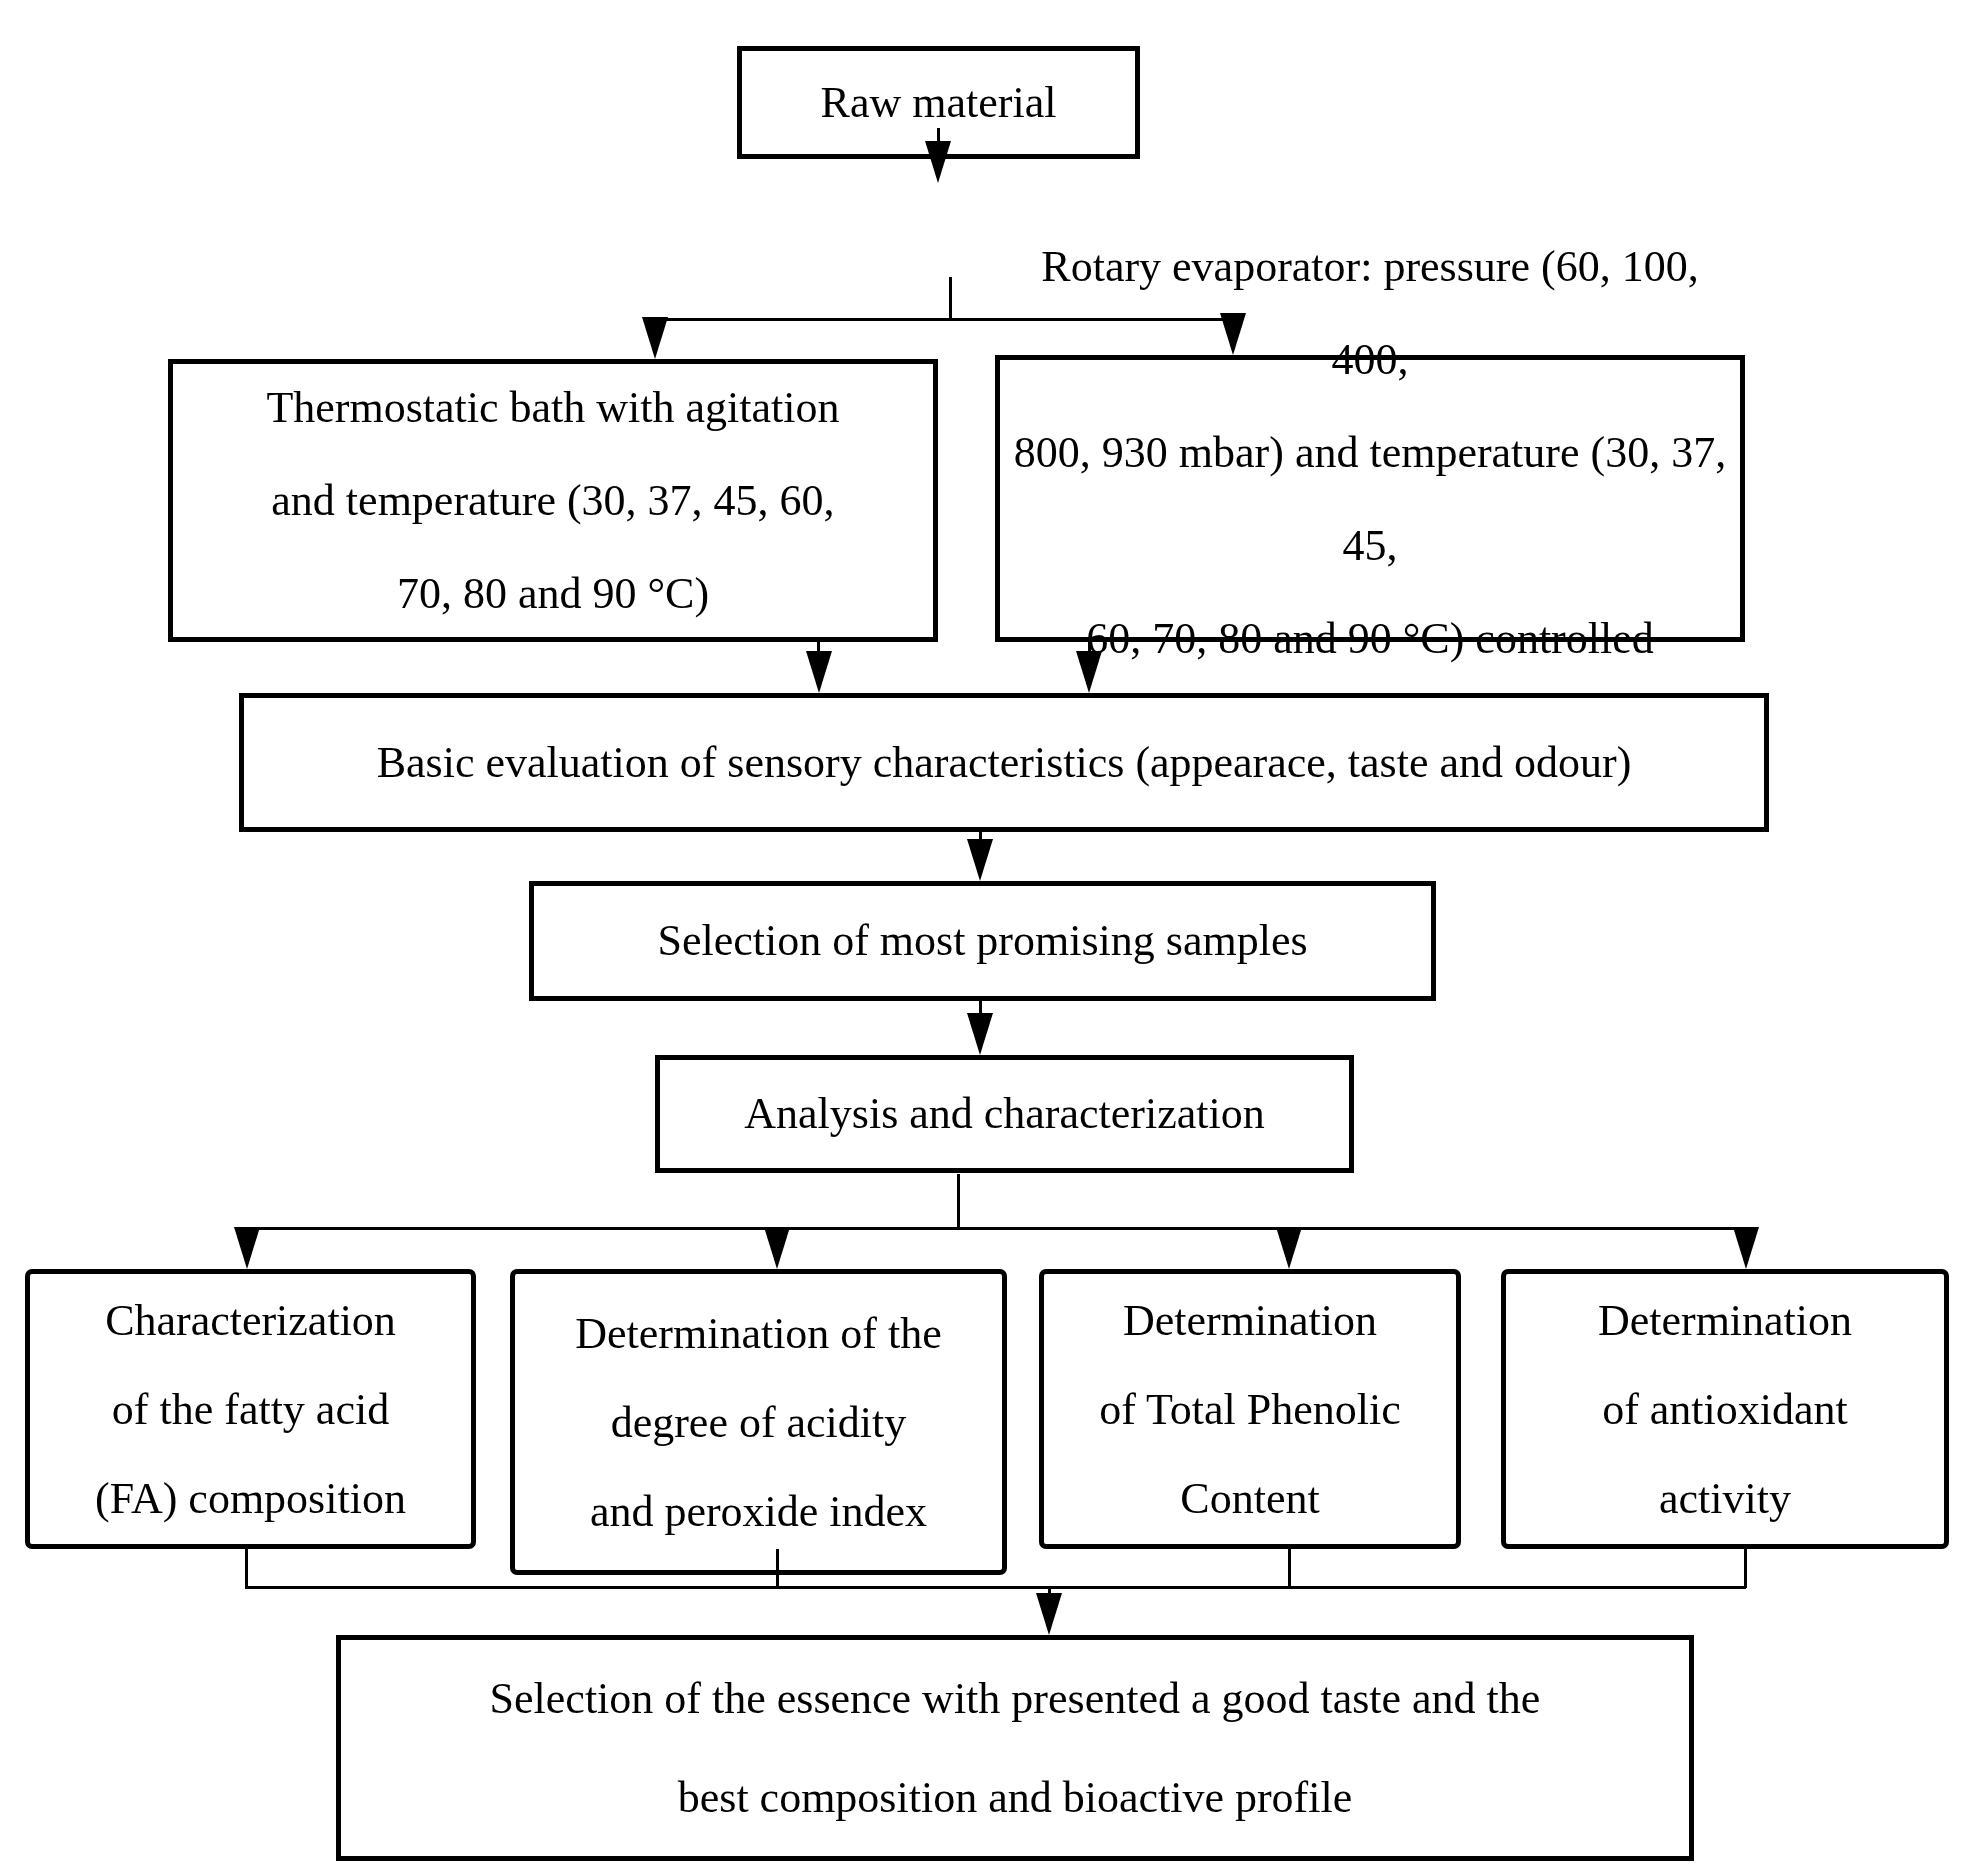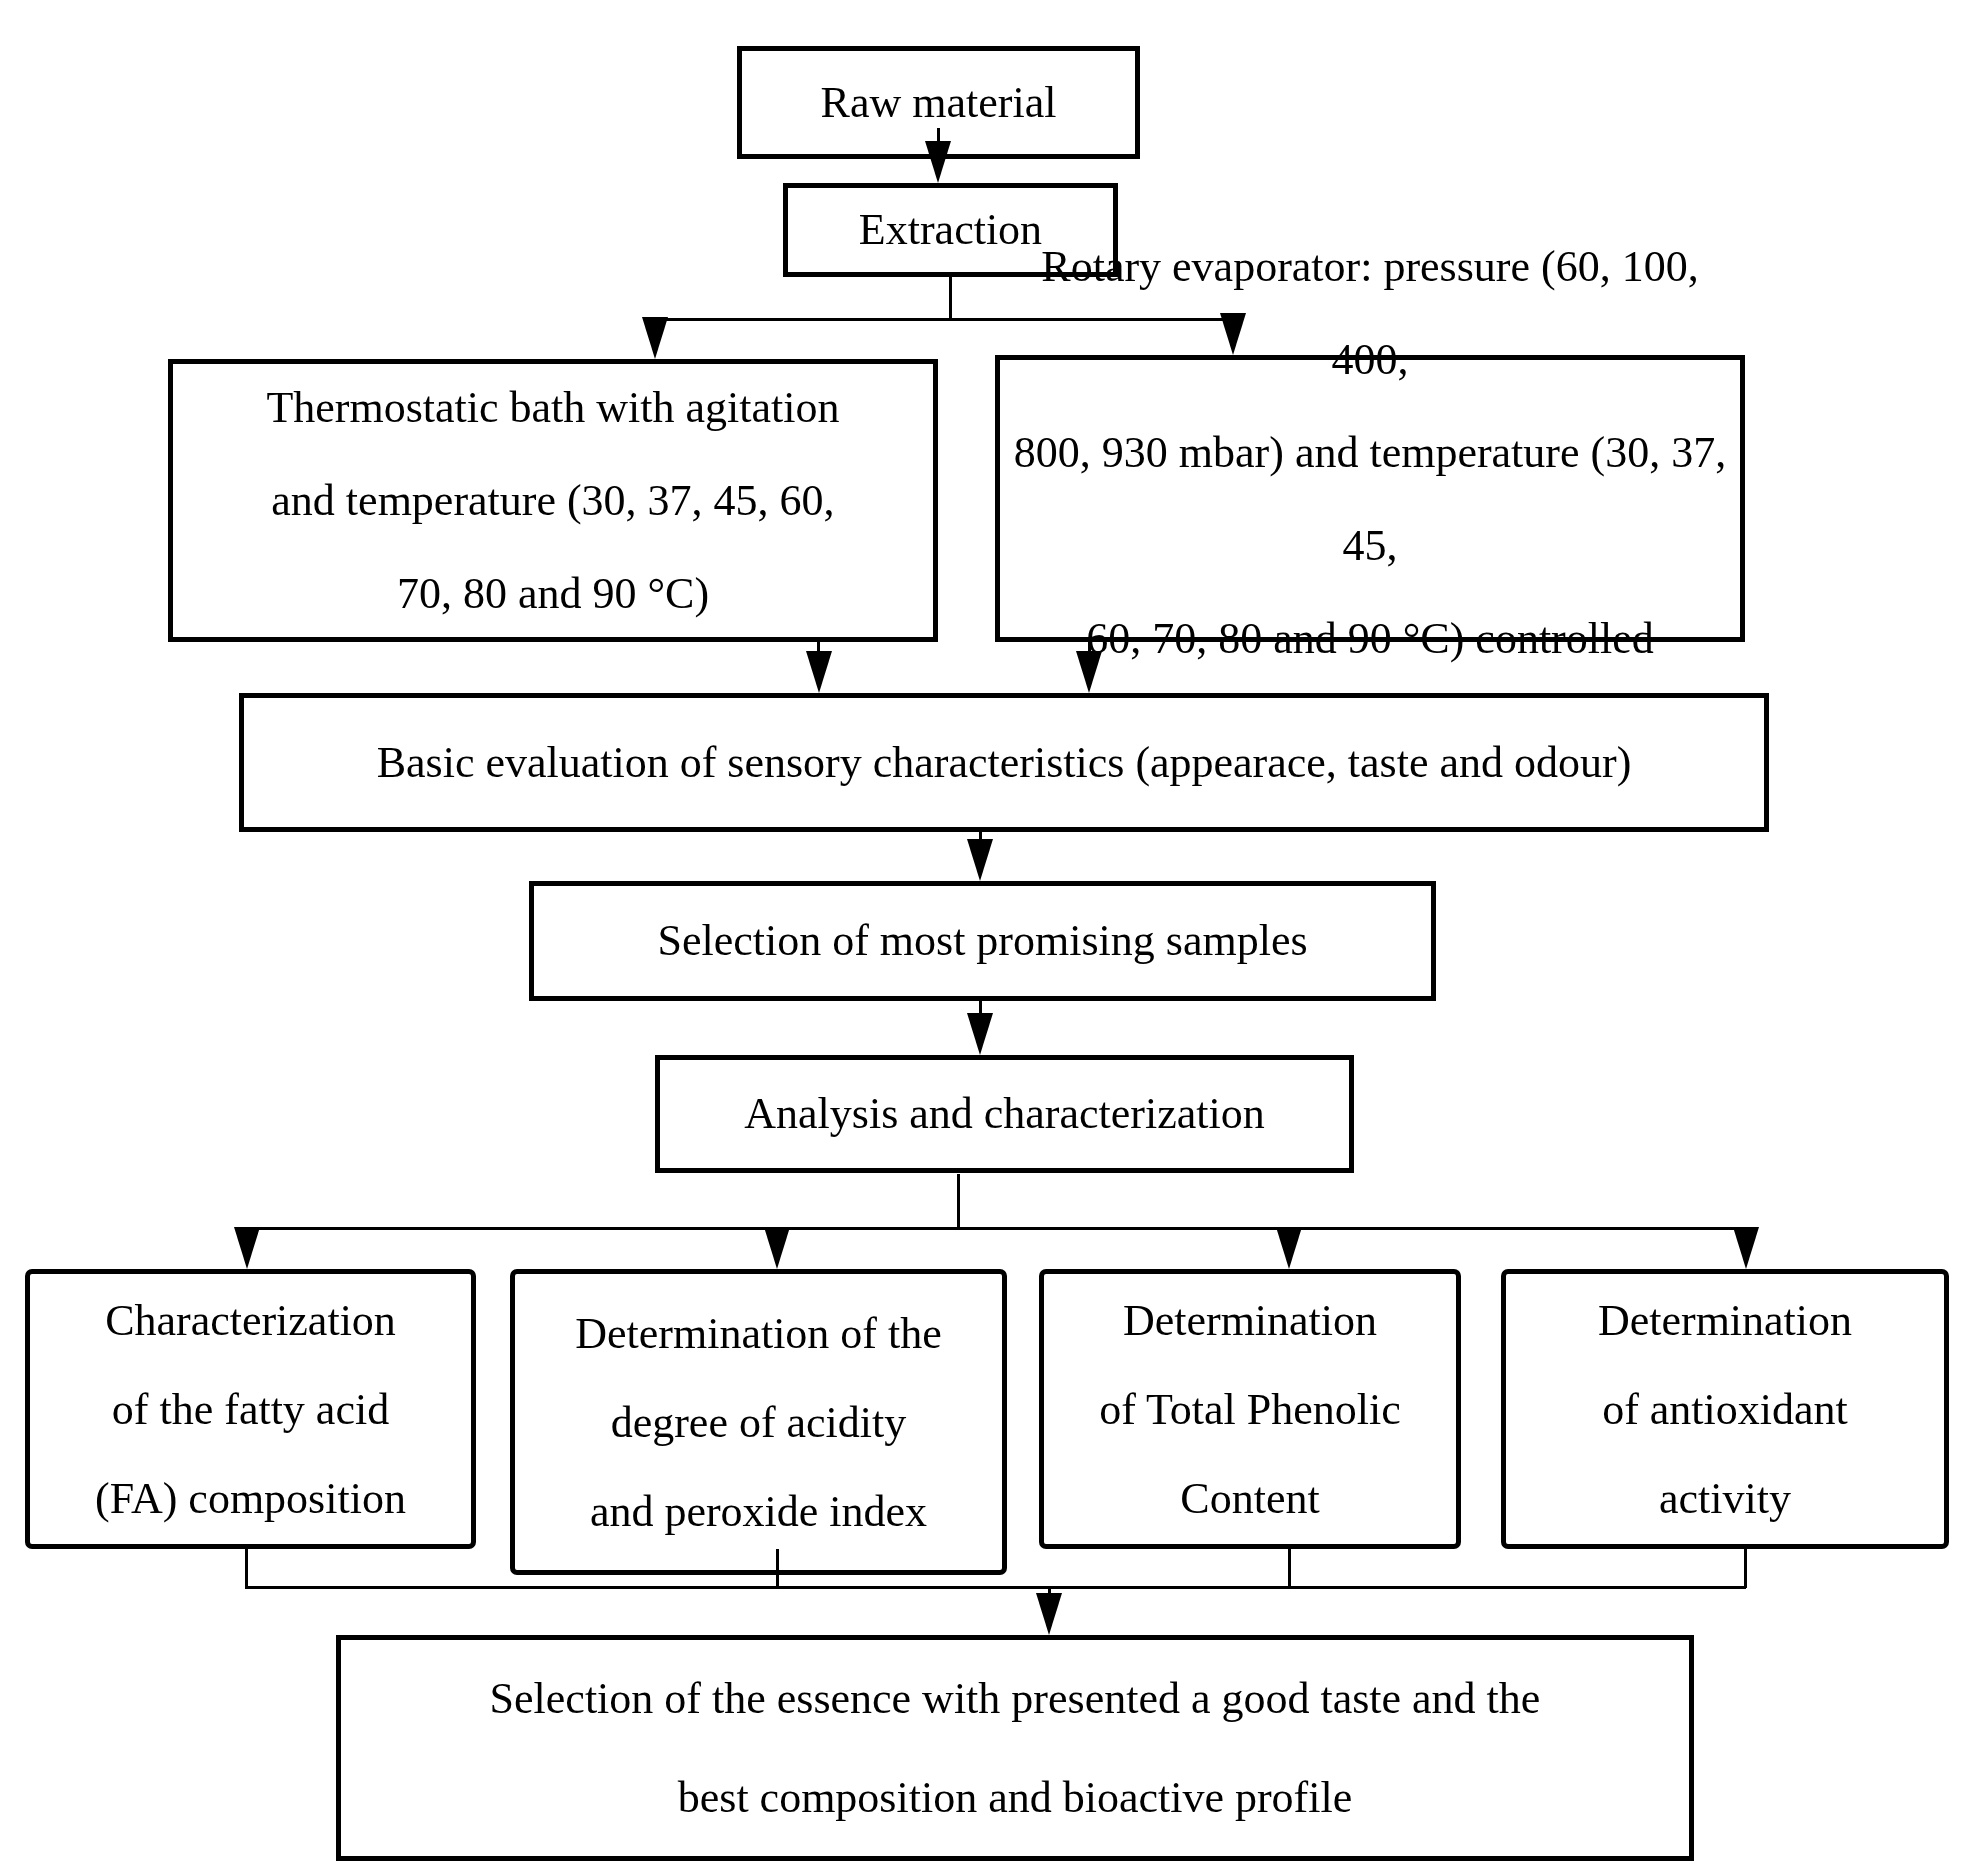--- a/index.html
+++ b/index.html
@@ -53,21 +53,20 @@
 </head>
 <body>
 
 <div class="canvas">
 
   <div class="node" style="left:737px; top:15.4px; width:403px; height:113px;margin-top:31px;">Raw material</div>
 
   <div class="vline" style="left:937px; top:128px; height:17.3px;"></div>
   <div class="arrow-down" style="left:925px; top:141px;"></div>
 
-  <div class="node" style="left:783px; top:183px; width:335px; height:94px;">Extraction</div>
 
   <div class="vline" style="left:949px; top:277px; height:44px;"></div>
   <div class="hline" style="left:654px; top:318px; width:582px;"></div>
   <div class="arrow-down" style="left:642px; top:317px;"></div>
   <div class="arrow-down" style="left:1220px; top:313px;"></div>
 
   <div class="node lh150" style="left:168px; top:359px; width:770px; height:283px; padding:0 12.3px;">Thermostatic bath with agitation
 and temperature (30, 37, 45, 60,
 70, 80 and 90 °C)</div>
   <div class="node lh150" style="left:995px; top:355px; width:750px; height:287px; padding:0 5px;">Rotary evaporator: pressure (60, 100, 400,

